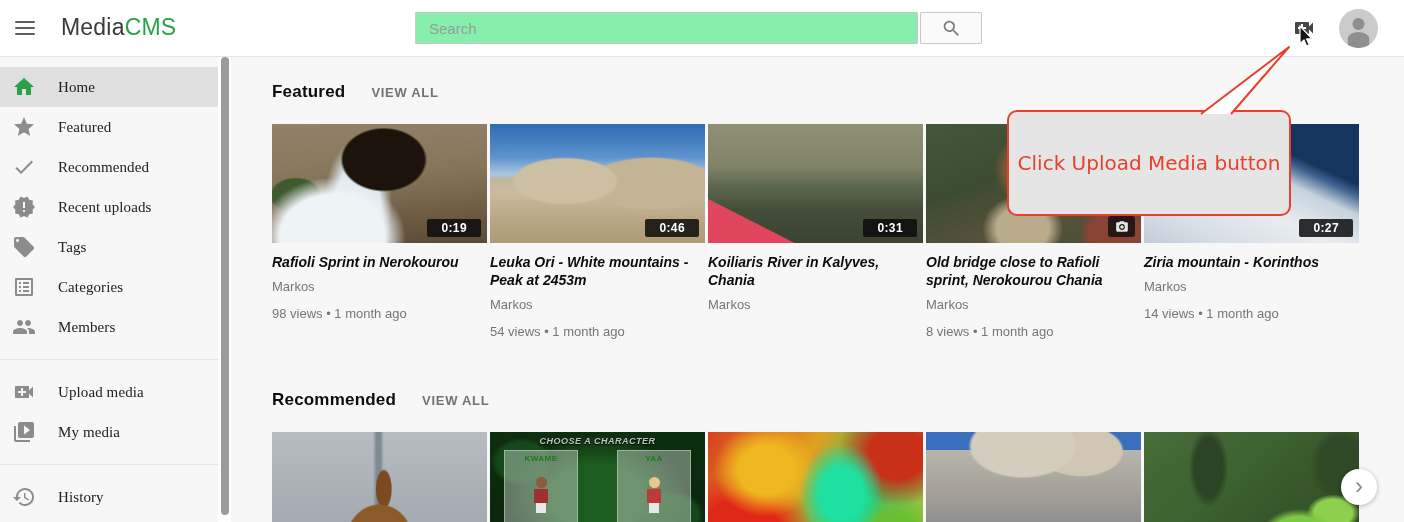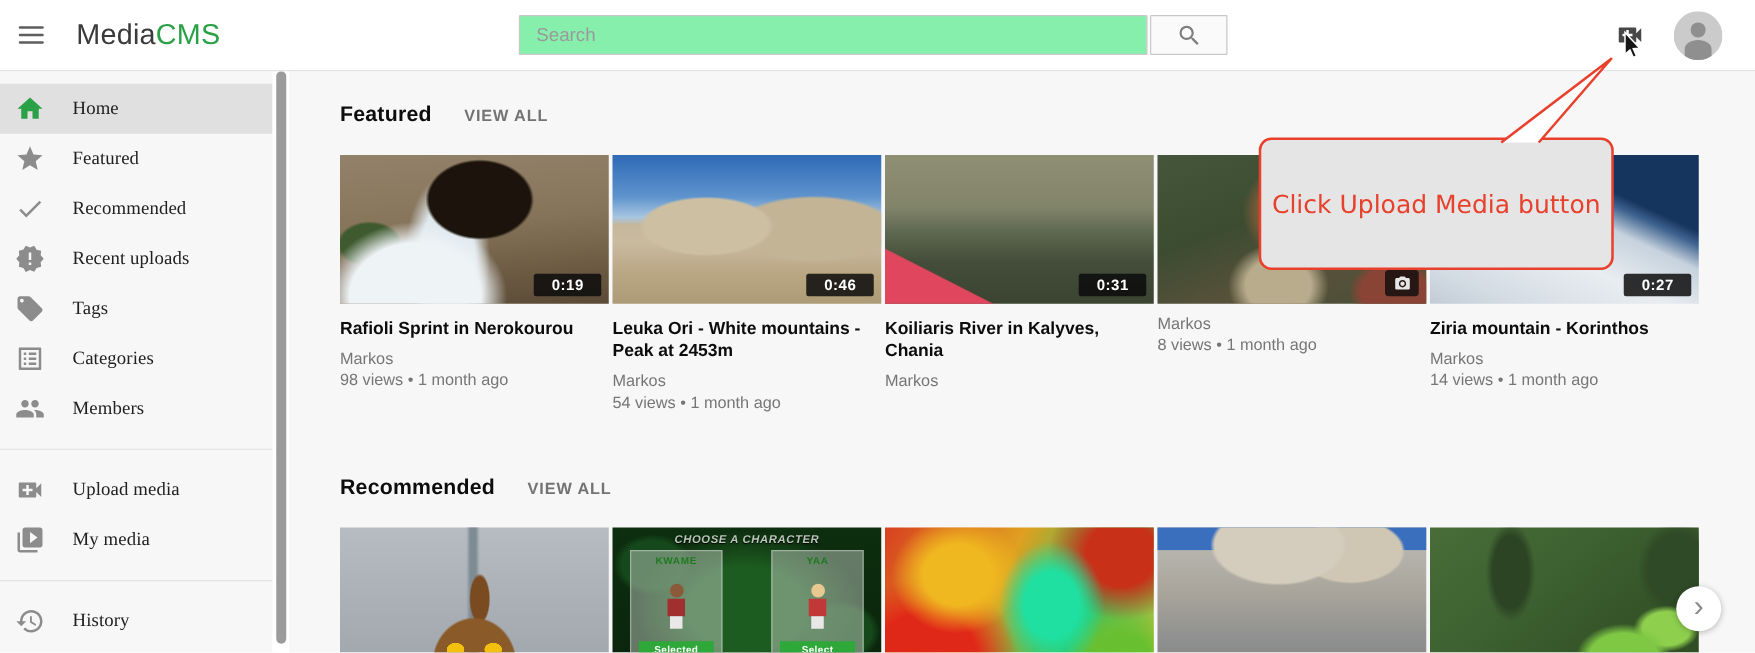--- a/index.html
+++ b/index.html
@@ -47,23 +47,23 @@
   .section-title { font-size:17px; font-weight:700; color:#0d0d0d; letter-spacing:.2px; }
   .view-all { font-size:13px; font-weight:700; color:#737373; letter-spacing:.7px; cursor:pointer; }
   .cards-row { display:flex; gap:3px; margin-top:23px; }
   .card { width:215px; flex:0 0 215px; }
   .thumb { position:relative; width:215px; height:119px; background:#888; cursor:pointer; overflow:hidden; }
   .duration { position:absolute; right:6px; bottom:6px; background:rgba(12,12,12,.85); color:#fff;
               font-size:12px; font-weight:700; letter-spacing:.4px; padding:2px 14px; border-radius:2px; }
   .camera-badge { position:absolute; right:6px; bottom:6px; background:rgba(12,12,12,.8);
                   border-radius:3px; width:27px; height:21px; display:flex; align-items:center; justify-content:center; }
   .camera-badge svg { width:14px; height:14px; fill:#e6e6e6; }
-  .card-title { margin:10px 8px 0 0; font-size:14px; line-height:18px; font-weight:700; color:#0c0c0c; cursor:pointer; }
+  .card-title { margin:10px 8px 0 0; font-size:14px; line-height:18px; font-weight:700; color:#0c0c0c; cursor:pointer;font-style:italic; }
   .card-author { margin-top:7px; font-size:13px; line-height:17px; color:#767676; }
-  .card-meta { margin-top:0; font-size:13px; line-height:17px; color:#767676; }
+  .card-meta { margin-top:10px; font-size:13px; line-height:17px; color:#767676; }
 
   
   .t-waterfall-fountain { background:
       radial-gradient(70px 52px at 52% 30%, #1c140c 0 58%, rgba(28,20,12,0) 62%),
       radial-gradient(105px 85px at 28% 95%, #eef3f6 0 50%, rgba(238,243,246,0) 70%),
       radial-gradient(55px 110px at 40% 70%, #dfe9ee 0 40%, rgba(223,233,238,0) 62%),
       radial-gradient(40px 28px at 11% 60%, #3f5a2e 0 58%, rgba(63,90,46,0) 66%),
       linear-gradient(175deg, #93826a 0%, #86745a 45%, #6e5c44 75%, #5a4a36 100%); }
   .t-white-mountains { background:
       radial-gradient(90px 40px at 35% 48%, #cdbfa2 0 55%, rgba(205,191,162,0) 60%),
@@ -280,20 +280,21 @@
           <div class="card-author">Markos</div>
         </article>
         <article class="card">
           <div class="thumb t-old-bridge">
             <span class="camera-badge">
               <svg viewBox="0 0 24 24">
                 <path d="M9 2L7.17 4H4c-1.1 0-2 .9-2 2v12c0 1.1.9 2 2 2h16c1.1 0 2-.9 2-2V6c0-1.1-.9-2-2-2h-3.17L15 2H9zm3 15c-2.76 0-5-2.24-5-5s2.24-5 5-5 5 2.24 5 5-2.24 5-5 5zm0-8c-1.66 0-3 1.34-3 3s1.34 3 3 3 3-1.34 3-3-1.34-3-3-3z" fill-rule="evenodd"></path>
               </svg>
             </span>
           </div>
+          <h3 class="card-title">Old bridge close to Rafioli sprint, Nerokourou Chania</h3>
           <div class="card-author">Markos</div>
           <div class="card-meta">8 views • 1 month ago</div>
         </article>
         <article class="card">
           <div class="thumb t-snow-mountain">
             <span class="duration">0:27</span>
           </div>
           <h3 class="card-title">Ziria mountain - Korinthos</h3>
           <div class="card-author">Markos</div>
           <div class="card-meta">14 views • 1 month ago</div>

